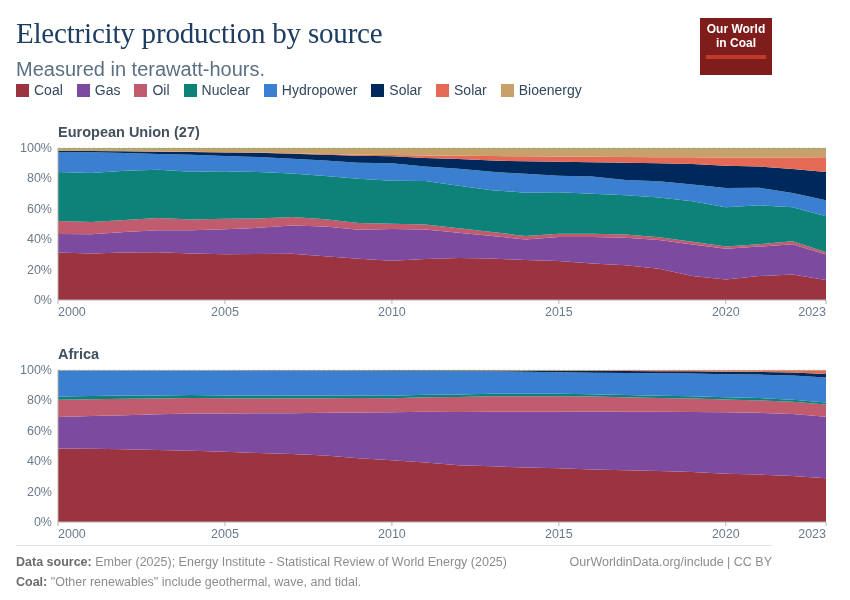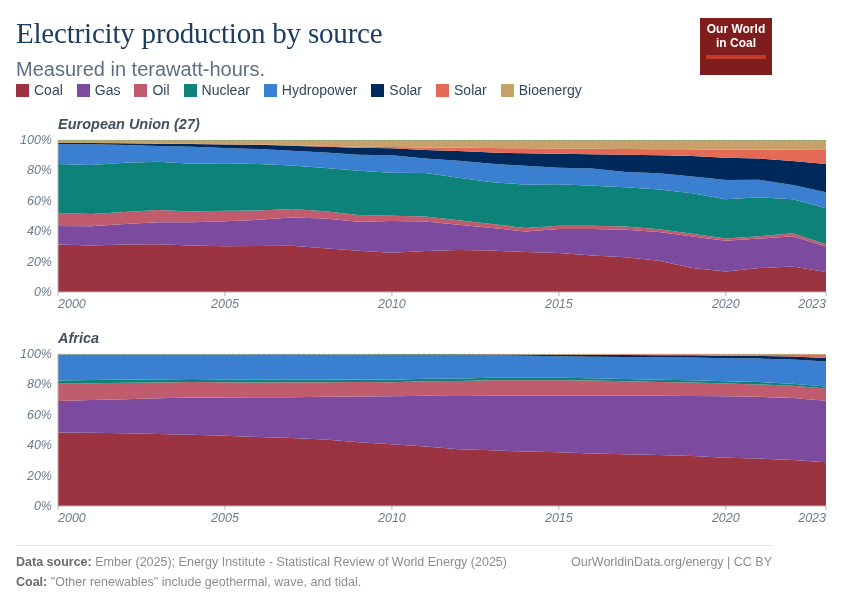--- a/index.html
+++ b/index.html
@@ -88,22 +88,21 @@
     flex: 0 0 auto;
   }
   .legend-label {
     font-size: 14px;
     color: #32475e;
   }
 
   
   .panel {
     position: relative;
-    margin-top: 16px;
-    font-style: italic;
+    margin-top: 24px;
   }
   .panel-title {
     font-size: 14.5px;
     font-weight: 700;
     color: #42505f;
     margin-left: 42px;
     margin-bottom: 2px;
   }
   .plot-wrap {
     position: relative;
@@ -290,21 +289,21 @@
         </svg>
     </div>
   </div>
 
   <div class="footer">
     <div class="footer-row">
       <div>
         <b>Data source:</b>
         <span>Ember (2025); Energy Institute - Statistical Review of World Energy (2025)</span>
       </div>
-      <div class="footer-right">OurWorldinData.org/energy | CC BY</div>
+      <div class="footer-right">OurWorldinData.org/include | CC BY</div>
     </div>
     <div class="footer-row">
       <div>
         <b>Coal:</b>
         <span>"Other renewables" include geothermal, wave, and tidal.</span>
       </div>
     </div>
   </div>
 
 </div>

